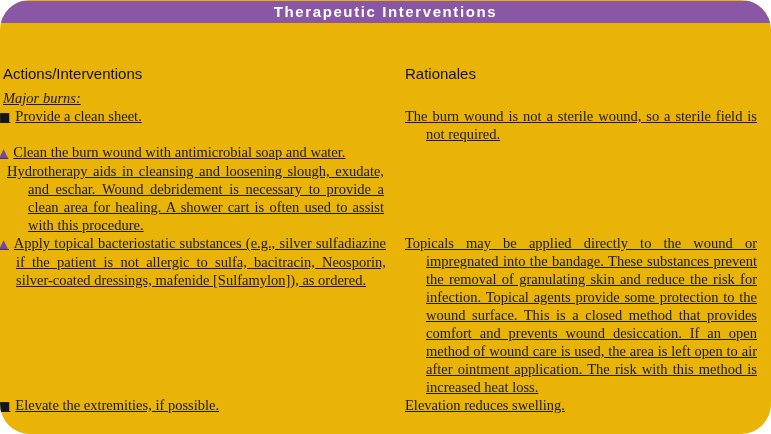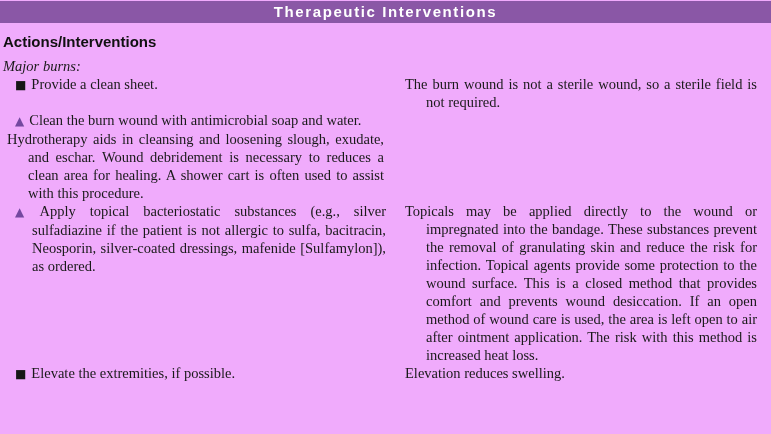--- a/index.html
+++ b/index.html
@@ -1,62 +1,65 @@
 <!DOCTYPE html>
 <html><head>
 <meta charset="utf-8">
 <style>
   html, body { margin: 0; padding: 0; background: #ffffff; }
   .page {
     position: relative;
     width: 771px;
     height: 434px;
     overflow: hidden;
-    background: #f0abfc;
+    background: #eab308;
     font-family: "Liberation Serif", serif;
     color: #1a1a1a;
+    border-radius: 30px;
   }
   .title-bar {
     margin-top: 1px;
     height: 22px;
     background: #8a57a6;
     color: #ffffff;
     text-align: center;
     font-family: "Liberation Sans", sans-serif;
     font-weight: bold;
     font-size: 15px;
     line-height: 22px;
     letter-spacing: 1.6px;
   }
   .col-headers {
     display: grid;
     grid-template-columns: 398px 373px;
     padding-top: 11px;
     margin-bottom: 7px;
     font-family: "Liberation Sans", sans-serif;
-    font-weight: bold;
+    font-weight: normal;
     font-size: 15px;
     line-height: 16px;
     color: #111111;
+    margin-top: 32px;
   }
   .col-headers .h-left  { padding-left: 3px; }
   .col-headers .h-right { padding-left: 7px; }
   .tbl { width: 771px; }
   .row {
     display: grid;
     grid-template-columns: 398px 373px;
     align-items: start;
+    text-decoration: underline;
   }
   .cell {
     font-size: 14.5px;
     line-height: 18px;
     text-align: justify;
   }
   .action {
-    padding-left: 32px;
+    padding-left: 16px;
     padding-right: 12px;
     text-indent: -17px;
     box-sizing: border-box;
   }
   .section-label {
     font-style: italic;
     padding-left: 3px;
     text-indent: 0;
   }
   .rationale {
@@ -76,20 +79,21 @@
 </style>
 </head>
 <body>
 
 <div class="page">
 
   <div class="title-bar">Therapeutic Interventions</div>
 
   <div class="col-headers">
     <div class="h-left">Actions/Interventions</div>
+    <div class="h-right">Rationales</div>
   </div>
 
   <div class="tbl">
 
     <div class="row">
       <div class="cell action section-label">Major burns:</div>
       <div class="cell rationale"></div>
     </div>
 
     <div class="row">
@@ -99,21 +103,21 @@
       <div class="cell rationale">The burn wound is not a sterile wound, so a sterile field is not required.</div>
     </div>
 
     <div class="row">
       <div class="cell action">
         <span class="bullet tri">▲</span><span>Clean the burn wound with antimicrobial soap and water.</span>
       </div>
     </div>
 
     <div class="row">
-      <div class="cell rationale">Hydrotherapy aids in cleansing and loosening slough, exudate, and eschar. Wound debridement is necessary to reduces a clean area for healing. A shower cart is often used to assist with this procedure.</div>
+      <div class="cell rationale">Hydrotherapy aids in cleansing and loosening slough, exudate, and eschar. Wound debridement is necessary to provide a clean area for healing. A shower cart is often used to assist with this procedure.</div>
     </div>
 
     <div class="row">
       <div class="cell action">
         <span class="bullet tri">▲</span><span>Apply topical bacteriostatic substances (e.g., silver sulfadiazine if the patient is not allergic to sulfa, bacitracin, Neosporin, silver-coated dressings, mafenide [Sulfamylon]), as ordered.</span>
       </div>
       <div class="cell rationale">Topicals may be applied directly to the wound or impregnated into the bandage. These substances prevent the removal of granulating skin and reduce the risk for infection. Topical agents provide some protection to the wound surface. This is a closed method that provides comfort and prevents wound desiccation. If an open method of wound care is used, the area is left open to air after ointment application. The risk with this method is increased heat loss.</div>
     </div>
 
     <div class="row">

